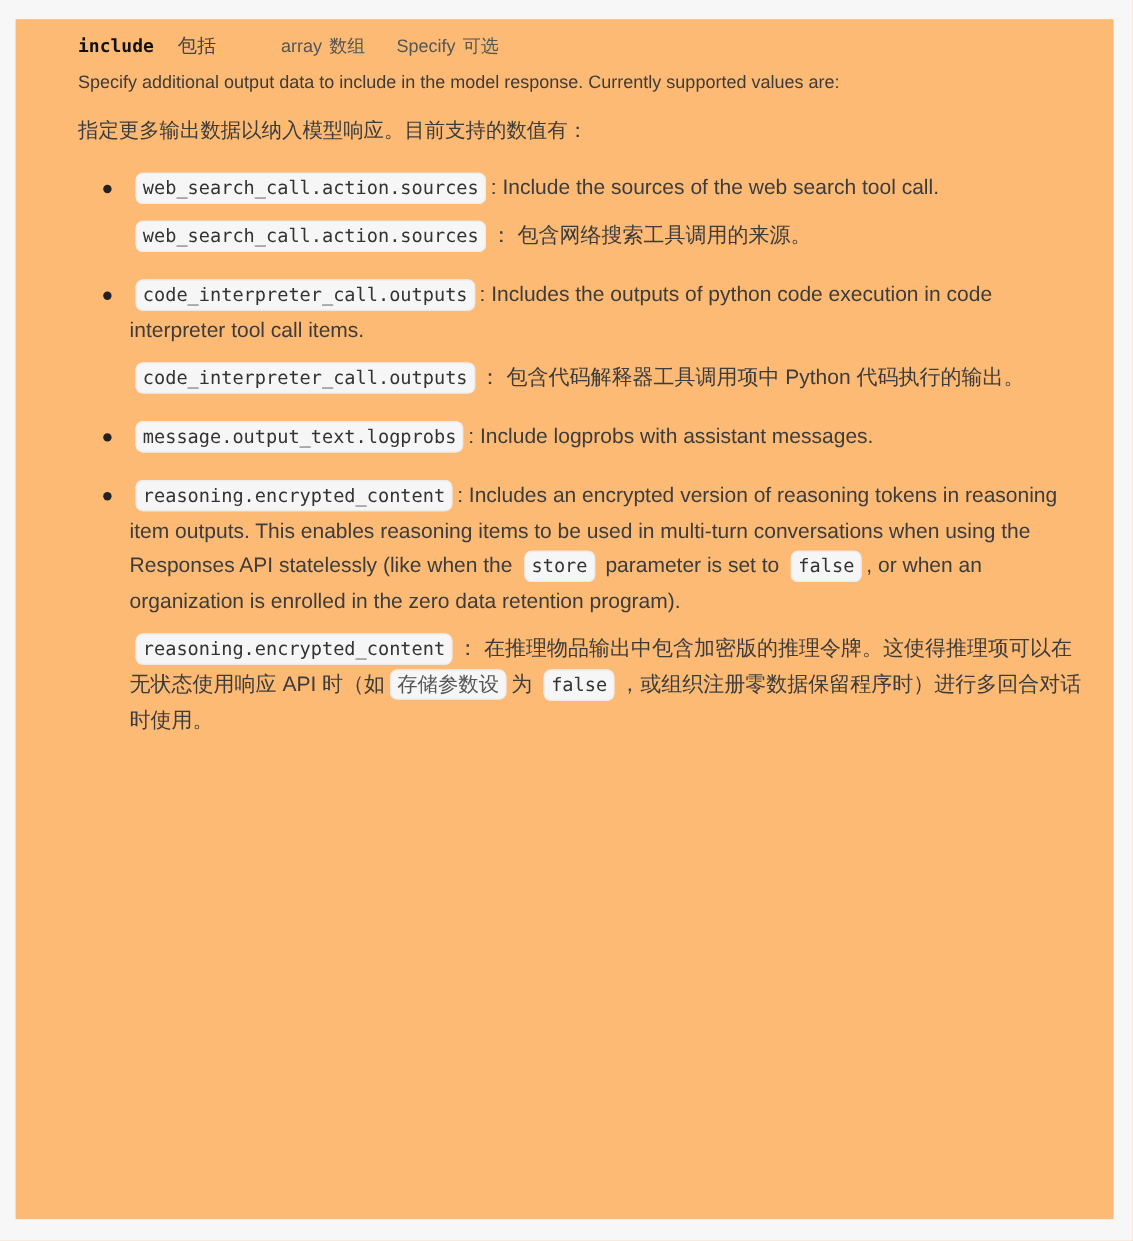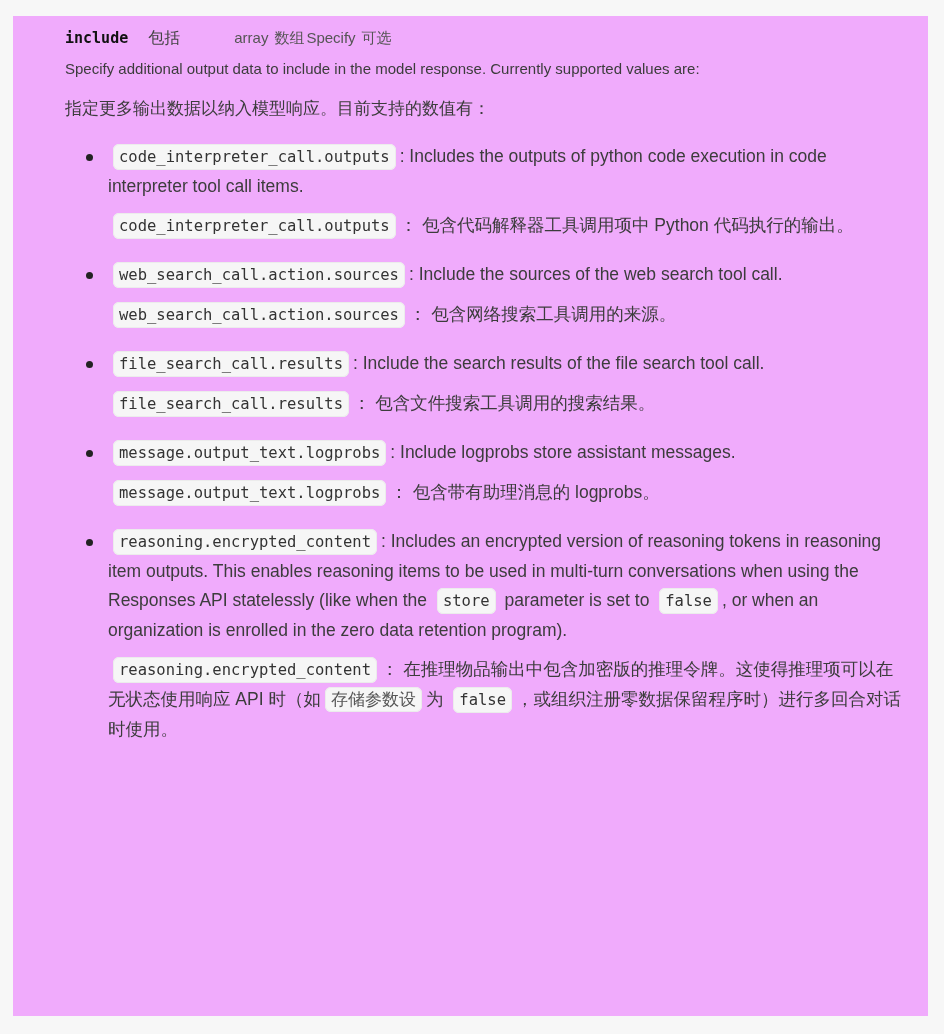--- a/index.html
+++ b/index.html
@@ -8,40 +8,40 @@
     background: #f7f7f7;
     font-family: "Liberation Sans", "DejaVu Sans", sans-serif;
     color: #3f3f3f;
     position: relative;
     overflow: hidden;
   }
   .card {
     position: absolute;
     left: 13px; top: 16px;
     width: 915px; height: 1000px;
-    background: #f0abfc;
+    background: #fdba74;
   }
   .content {
     position: absolute;
     left: 52px; top: 12px;
     width: 840px;
   }
   .header-line {
     height: 26px;
     display: flex; align-items: baseline;
     font-size: 15px; color: #555;
   }
   .param-name {
     font-family: "DejaVu Sans Mono", monospace;
     font-weight: bold; font-size: 15px; color: #111;
     margin-right: 20px;
   }
   .param-name-cn { font-size: 16px; margin-right: 14px; color: #444; }
   .type { margin-right: 6px; color: #555; margin-left: 40px; }
-  .type-cn { margin-right: 2px; color: #555; }
+  .type-cn { margin-right: 26px; color: #555; }
   .opt { margin-right: 6px; color: #555; }
   .opt-cn { color: #555; }
 
   .desc-en { font-size: 15px; line-height: 30px; color: #3c3c3c; margin: 0; }
   .desc-cn { font-size: 17px; line-height: 30px; color: #3c3c3c; margin: 10px 0 0 0; }
 
   ul.values {
     list-style: none; margin: 18px 0 0 0; padding: 0;
   }
   ul.values li {
@@ -92,37 +92,31 @@
       <span class="opt">Specify</span>
       <span class="opt-cn">可选</span>
     </div>
 
     <p class="desc-en">Specify additional output data to include in the model response. Currently supported values are:</p>
     <p class="desc-cn">指定更多输出数据以纳入模型响应。目前支持的数值有：</p>
 
     <ul class="values">
       <li>
         <span class="bullet"></span>
+        <p class="en-line"><code class="chip">web_search_call.action.sources</code><span>: Include the sources of the web search tool call.</span></p>
+        <p class="cn-line"><code class="chip">web_search_call.action.sources</code><span>： 包含网络搜索工具调用的来源。</span></p>
+      </li>
+      <li>
+        <span class="bullet"></span>
         <p class="en-line"><code class="chip">code_interpreter_call.outputs</code><span>: Includes the outputs of python code execution in code interpreter tool call items.</span></p>
         <p class="cn-line"><code class="chip">code_interpreter_call.outputs</code><span>： 包含代码解释器工具调用项中 Python 代码执行的输出。</span></p>
       </li>
       <li>
         <span class="bullet"></span>
-        <p class="en-line"><code class="chip">web_search_call.action.sources</code><span>: Include the sources of the web search tool call.</span></p>
-        <p class="cn-line"><code class="chip">web_search_call.action.sources</code><span>： 包含网络搜索工具调用的来源。</span></p>
-      </li>
-      <li>
-        <span class="bullet"></span>
-        <p class="en-line"><code class="chip">file_search_call.results</code><span>: Include the search results of the file search tool call.</span></p>
-        <p class="cn-line"><code class="chip">file_search_call.results</code><span>： 包含文件搜索工具调用的搜索结果。</span></p>
-      </li>
-      <li>
-        <span class="bullet"></span>
-        <p class="en-line"><code class="chip">message.output_text.logprobs</code><span>: Include logprobs store assistant messages.</span></p>
-        <p class="cn-line"><code class="chip">message.output_text.logprobs</code><span>： 包含带有助理消息的 logprobs。</span></p>
+        <p class="en-line"><code class="chip">message.output_text.logprobs</code><span>: Include logprobs with assistant messages.</span></p>
       </li>
       <li>
         <span class="bullet"></span>
         <p class="en-line"><code class="chip">reasoning.encrypted_content</code><span>: Includes an encrypted version of reasoning tokens in reasoning item outputs. This enables reasoning items to be used in multi-turn conversations when using the Responses API statelessly (like when the</span> <code class="chip">store</code> <span>parameter is set to</span> <code class="chip">false</code><span>, or when an organization is enrolled in the zero data retention program).</span></p>
         <p class="cn-line"><code class="chip">reasoning.encrypted_content</code><span>： 在推理物品输出中包含加密版的推理令牌。这使得推理项可以在无状态使用响应 API 时（如</span><span class="chip-cn">存储参数设</span><span>为</span> <code class="chip">false</code><span>，或组织注册零数据保留程序时）进行多回合对话时使用。</span></p>
       </li>
     </ul>
 
   </div>
 </div>

